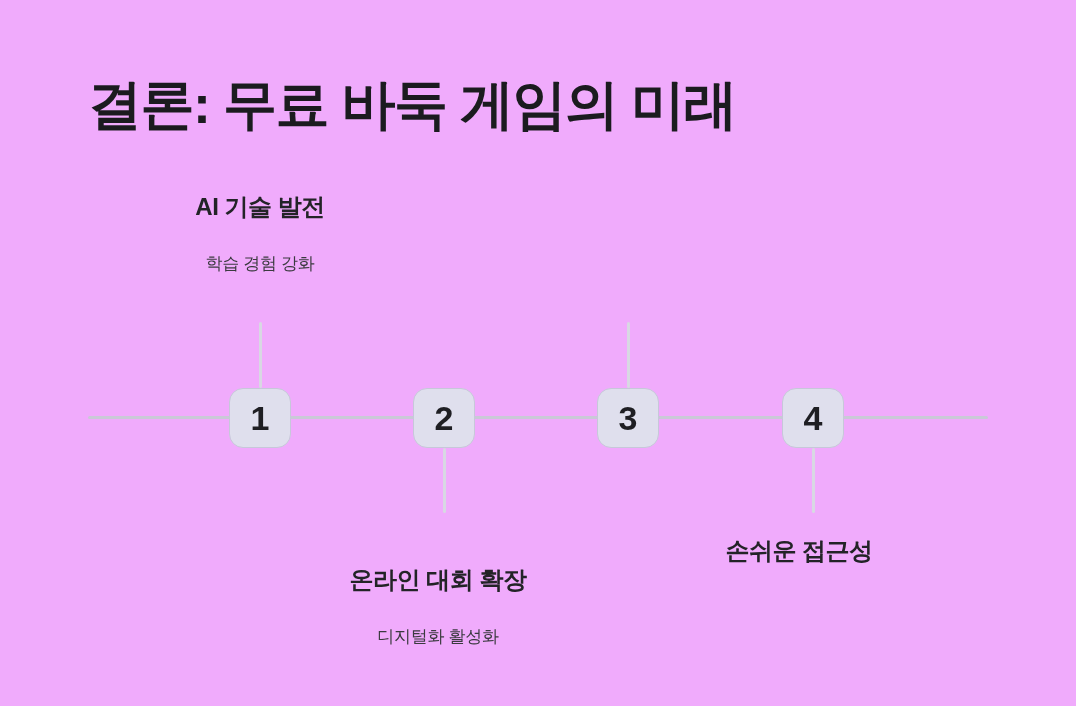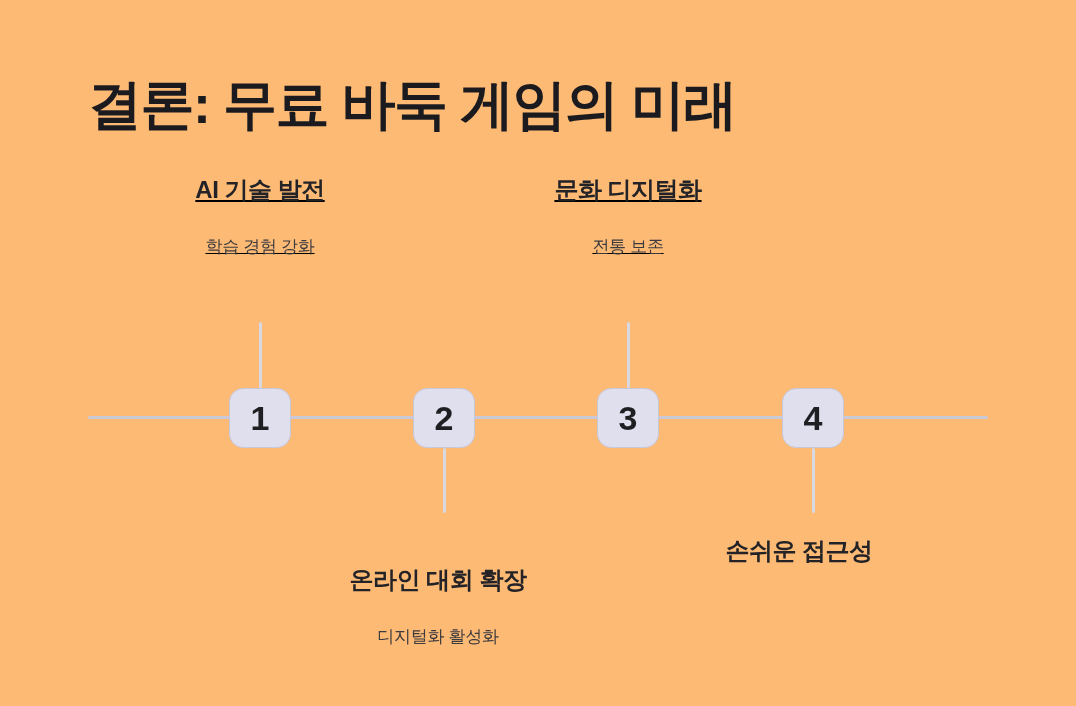--- a/index.html
+++ b/index.html
@@ -20,21 +20,21 @@
     --connector: #d8d8e3;
     --title-text: #1b1b1f;
     --label-text: #232327;
     --sublabel-text: #3a3a3f;
     --number-text: #1e1e23;
   }
   .slide {
     position: relative;
     width: 1076px;
     height: 706px;
-    background: #fdba74;
+    background: #f0abfc;
   }
   .slide-title {
     position: absolute;
     left: 88px;
     top: 72px;
     margin: 0;
     font-size: 54px;
     line-height: 1.22;
     font-weight: 800;
     letter-spacing: -1.5px;
@@ -72,21 +72,21 @@
     background: var(--connector);
     border-radius: 2px;
   }
   .connector.up   { top: 322px; height: 66px; }
   .connector.down { top: 448px; height: 65px; }
   .label-group {
     position: absolute;
     width: 340px;
     text-align: center;
   }
-  .label-group.top    { top: 173px; text-decoration: underline; }
+  .label-group.top    { top: 190px; }
   .label-group.bottom { top: 534px; }
   .label-group h3 {
     margin: 0;
     font-size: 24px;
     line-height: 34px;
     font-weight: 700;
     letter-spacing: -0.5px;
     color: var(--label-text);
     white-space: nowrap;
   }
@@ -119,24 +119,20 @@
 <div class="slide">
 
   <h1 class="slide-title">결론: 무료 바둑 게임의 미래</h1>
 
   <div class="label-group top g1">
     <h3>AI 기술 발전</h3>
     <p>학습 경험 강화</p>
   </div>
   <div class="connector up c1"></div>
 
-  <div class="label-group top g3">
-    <h3>문화 디지털화</h3>
-    <p>전통 보존</p>
-  </div>
   <div class="connector up c3"></div>
 
   <div class="h-line"></div>
 
   <div class="node n1">1</div>
   <div class="node n2">2</div>
   <div class="node n3">3</div>
   <div class="node n4">4</div>
 
   <div class="connector down c2"></div>

